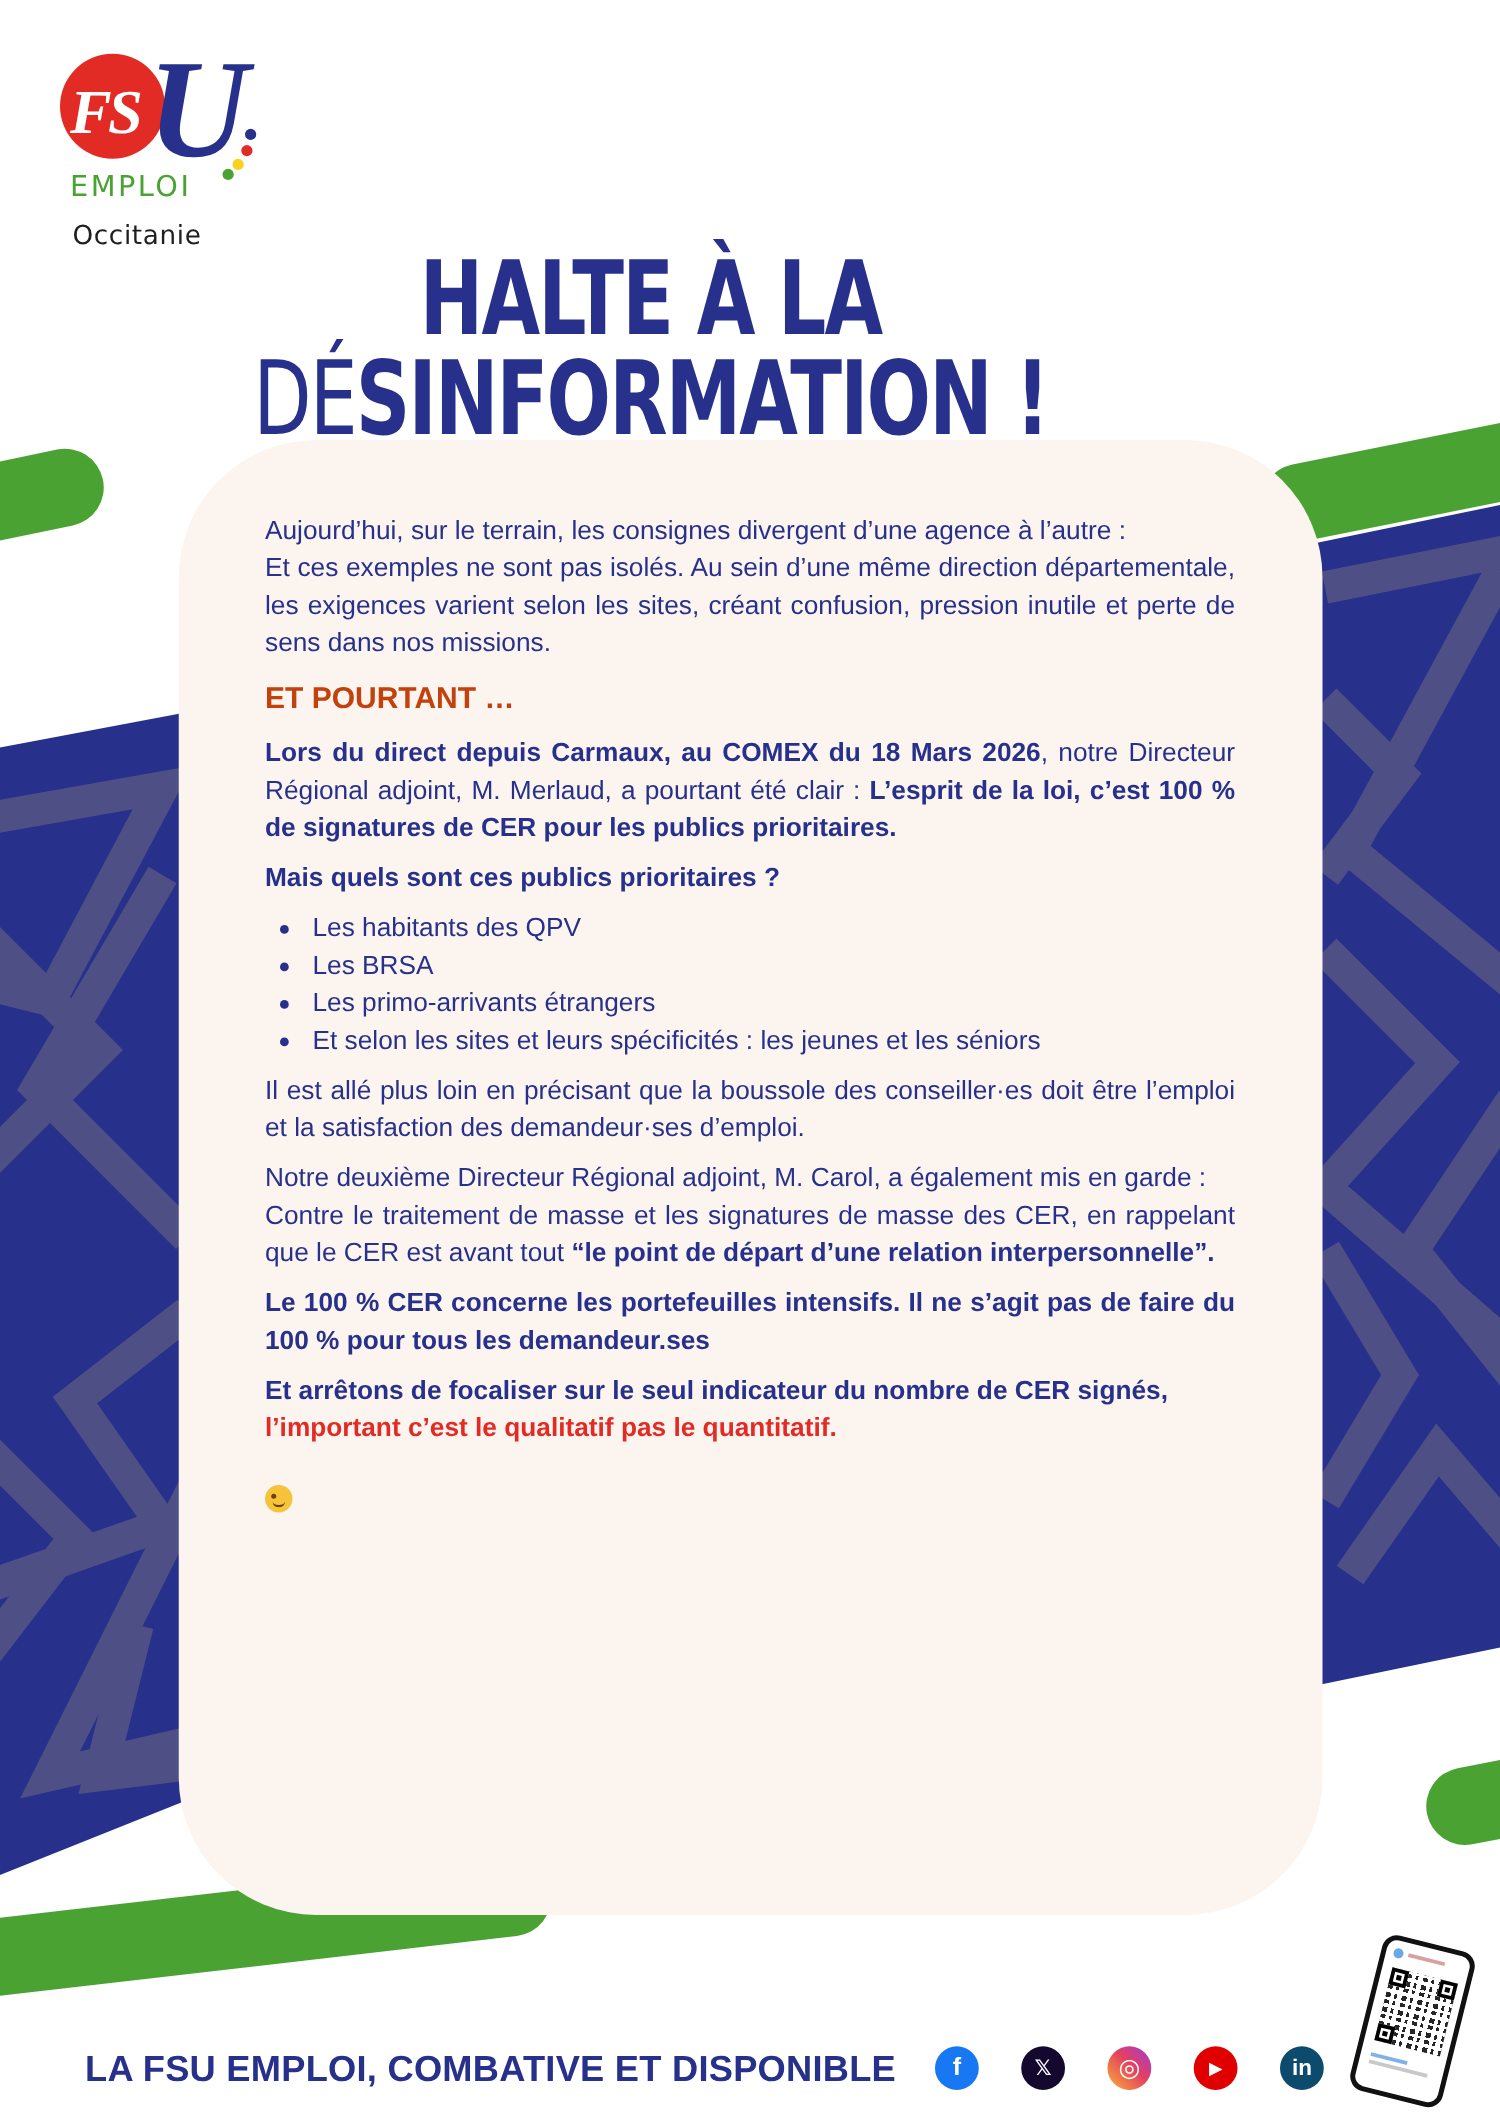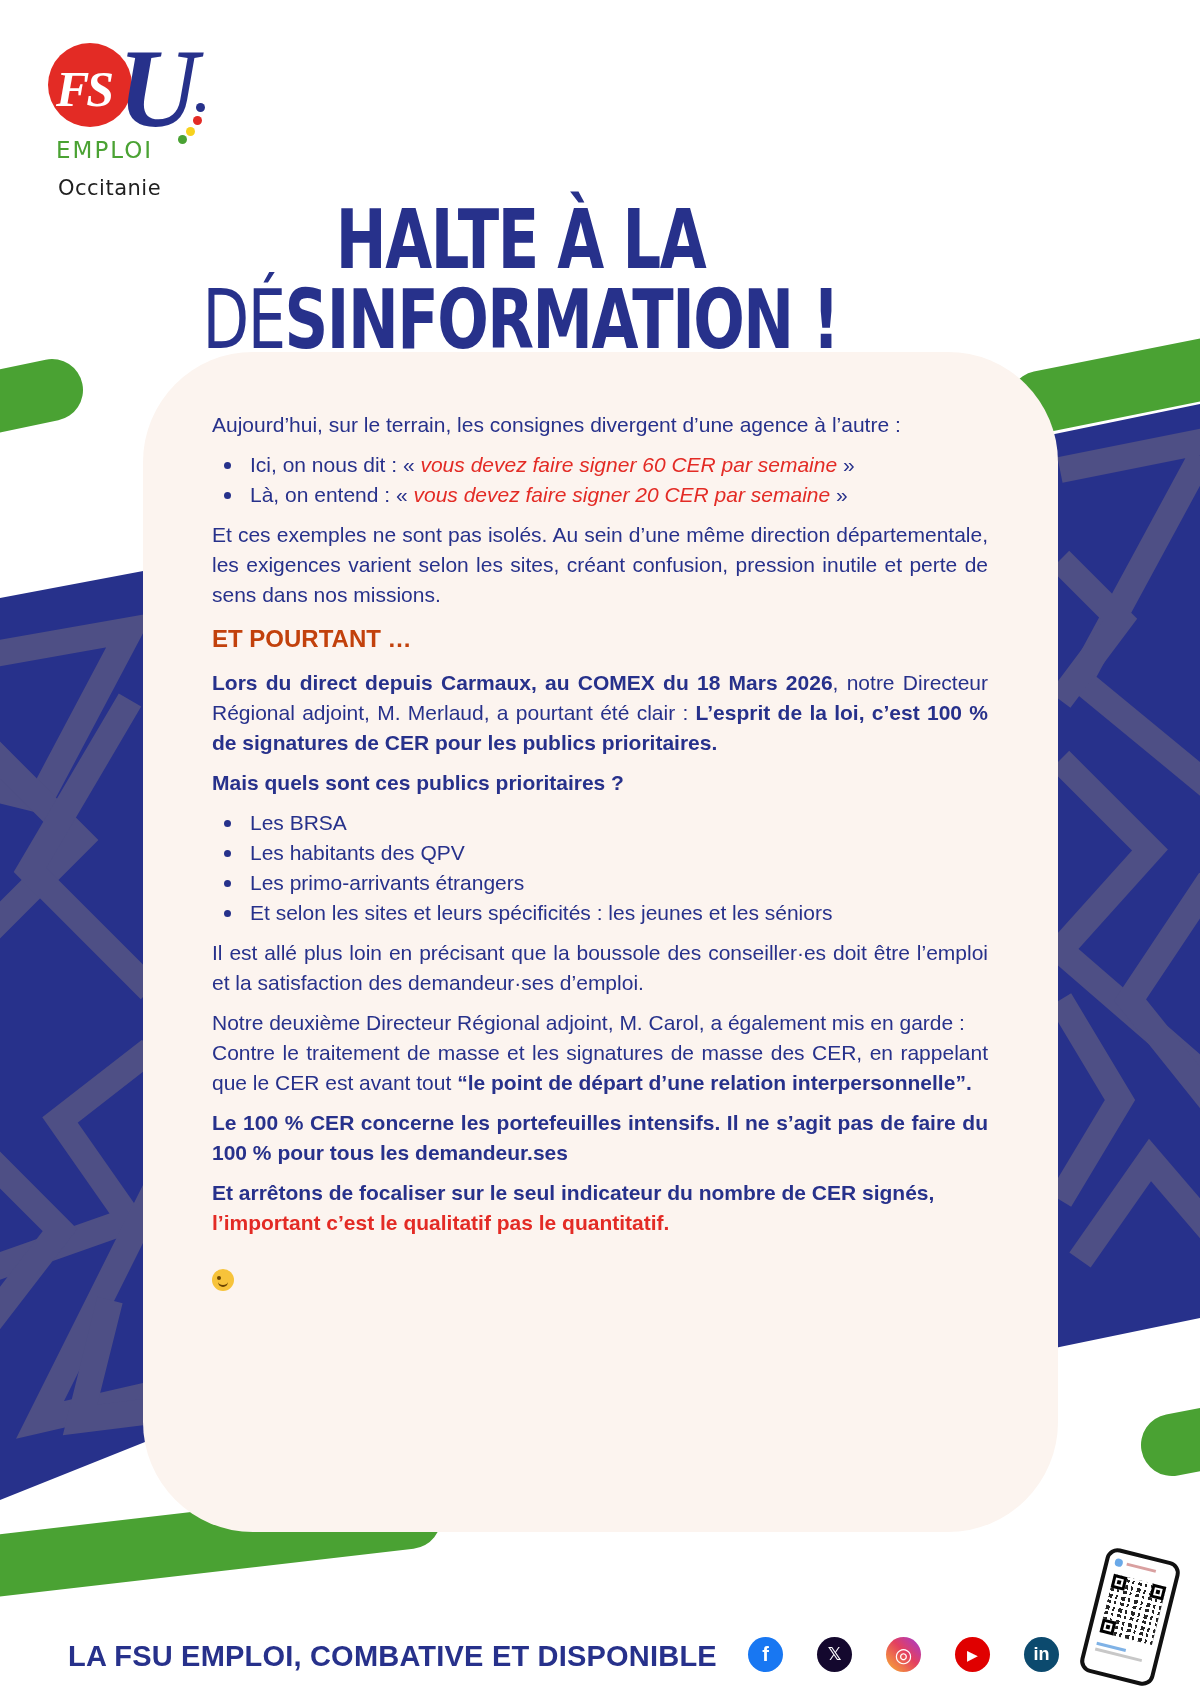--- a/index.html
+++ b/index.html
@@ -110,33 +110,29 @@
 
 <div class="title">
   <div class="title-line">HALTE À LA</div>
   <div class="title-line"><span class="thin">DÉ</span><span>SINFORMATION !</span></div>
 </div>
 
 <div class="card"></div>
 
 <div class="content">
   <p>Aujourd’hui, sur le terrain, les consignes divergent d’une agence à l’autre :</p>
-  <ul class="bullets">
-    <li><span>Ici, on nous dit : « </span><span class="red ital">vous devez faire signer 60 CER par semaine</span><span> »</span></li>
-    <li><span>Là, on entend : « </span><span class="red ital">vous devez faire signer 20 CER par semaine</span><span> »</span></li>
-  </ul>
   <p>Et ces exemples ne sont pas isolés. Au sein d’une même direction départementale, les exigences varient selon les sites, créant confusion, pression inutile et perte de sens dans nos missions.</p>
   <div class="gap"></div>
   <div class="heading-red">ET POURTANT …</div>
   <p><span class="b">Lors du direct depuis Carmaux, au COMEX du 18 Mars 2026</span><span>, notre Directeur Régional adjoint, M. Merlaud, a pourtant été clair : </span><span class="b">L’esprit de la loi, c’est 100 % de signatures de CER pour les publics prioritaires.</span></p>
   <div class="gap"></div>
   <p class="b">Mais quels sont ces publics prioritaires ?</p>
   <ul class="bullets">
+    <li>Les habitants des QPV</li>
     <li>Les BRSA</li>
-    <li>Les habitants des QPV</li>
     <li>Les primo-arrivants étrangers</li>
     <li>Et selon les sites et leurs spécificités : les jeunes et les séniors</li>
   </ul>
   <p>Il est allé plus loin en précisant que la boussole des conseiller·es doit être l’emploi et la satisfaction des demandeur·ses d’emploi.</p>
   <div class="gap"></div>
   <p>Notre deuxième Directeur Régional adjoint, M. Carol, a également mis en garde :</p>
   <p><span>Contre le traitement de masse et les signatures de masse des CER, en rappelant que le CER est avant tout </span><span class="b">“le point de départ d’une relation interpersonnelle”.</span></p>
   <div class="gap"></div>
   <p class="b">Le 100 % CER concerne les portefeuilles intensifs. Il ne s’agit pas de faire du 100 % pour tous les demandeur.ses</p>
   <div class="gap"></div>

